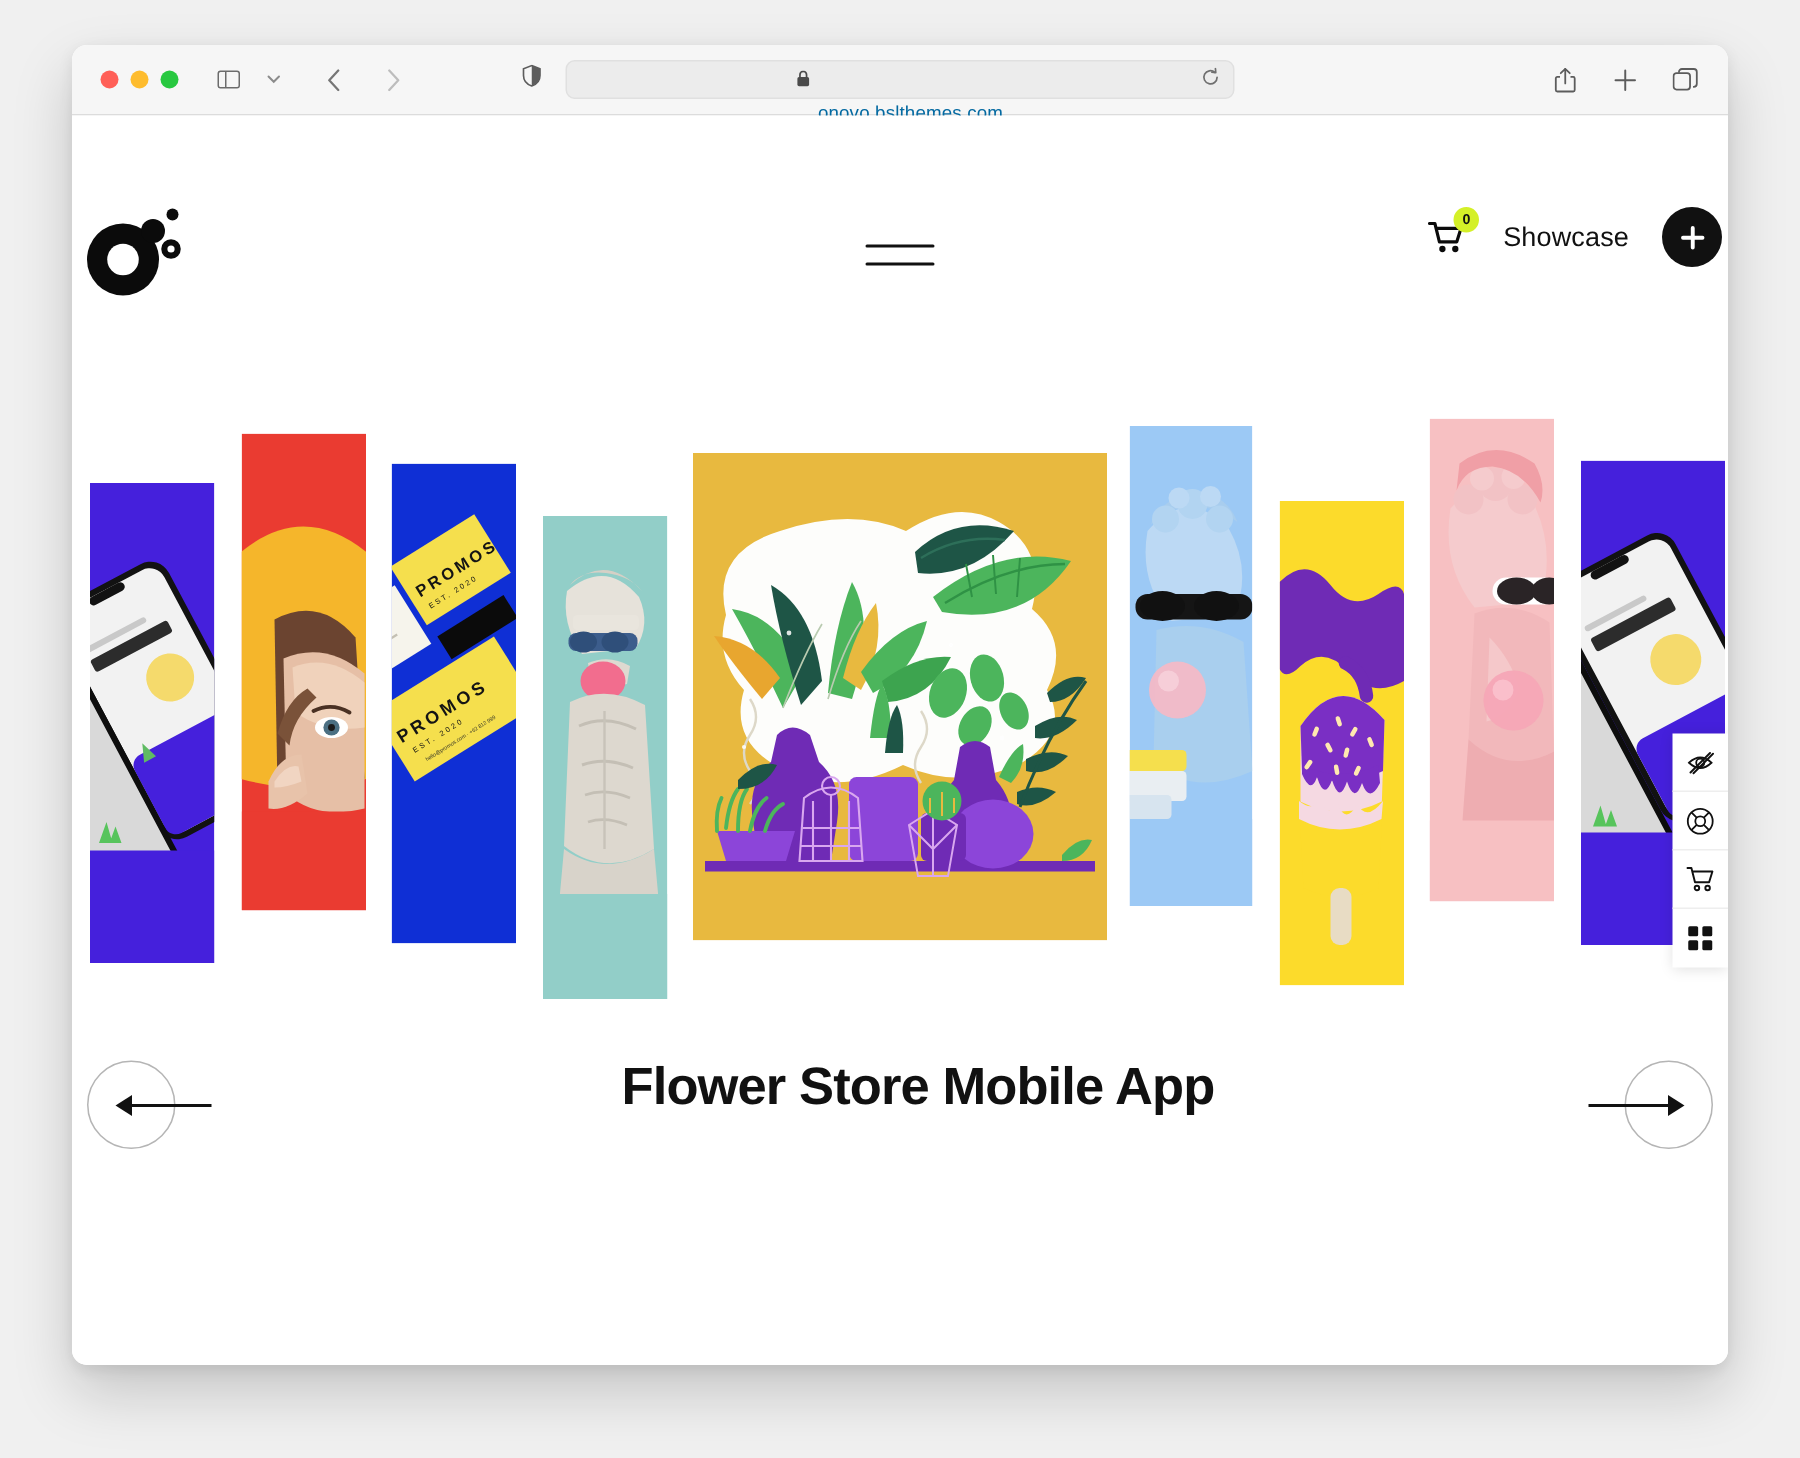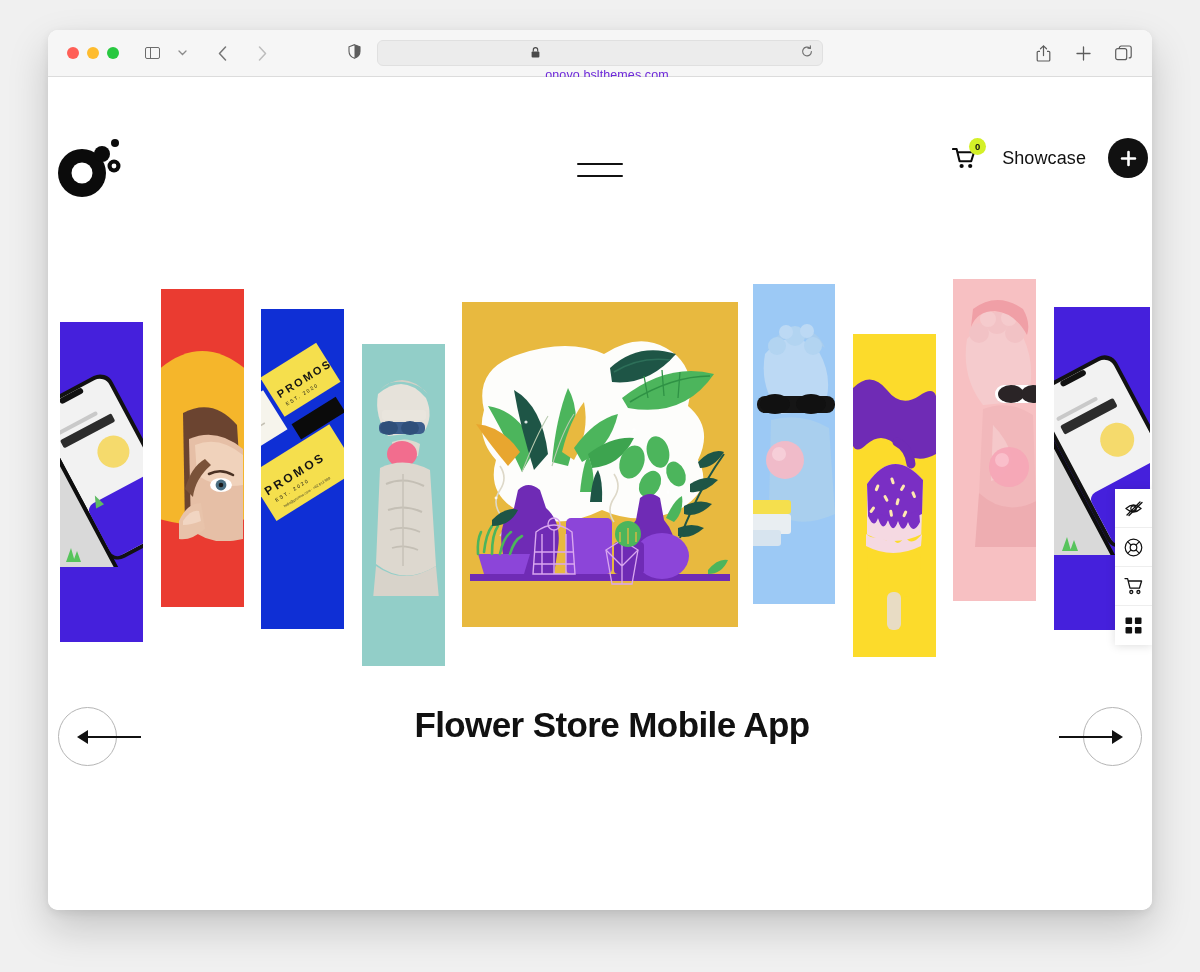--- a/index.html
+++ b/index.html
@@ -65,21 +65,21 @@
     position: relative;
     width: 446px; height: 26px;
     background: #ececec;
     border: 1px solid #e0e0e0;
     border-radius: 6px;
     display: flex; align-items: center; justify-content: center;
     pointer-events: auto;
   }
   .url-inner { display: flex; align-items: center; gap: 5px; }
   .lock { font-size: 9px; color: #5a5a5a; }
-  .url-text { font-size: 12.5px; color: #6d28d9; letter-spacing: 0.1px; margin-top: 44px; }
+  .url-text { font-size: 12.5px; color: #0369a1; letter-spacing: 0.1px; margin-top: 44px; }
   .reload {
     position: absolute; right: 9px; top: 50%; transform: translateY(-50%);
     font-size: 12px; color: #6f6f6f;
   }
   .shield { position: absolute; left: 300px; color: #5d5d5d; }
 
   .tb-right {
     position: absolute; right: 16px; top: 0; bottom: 0;
     display: flex; align-items: center; gap: 14px;
   }

